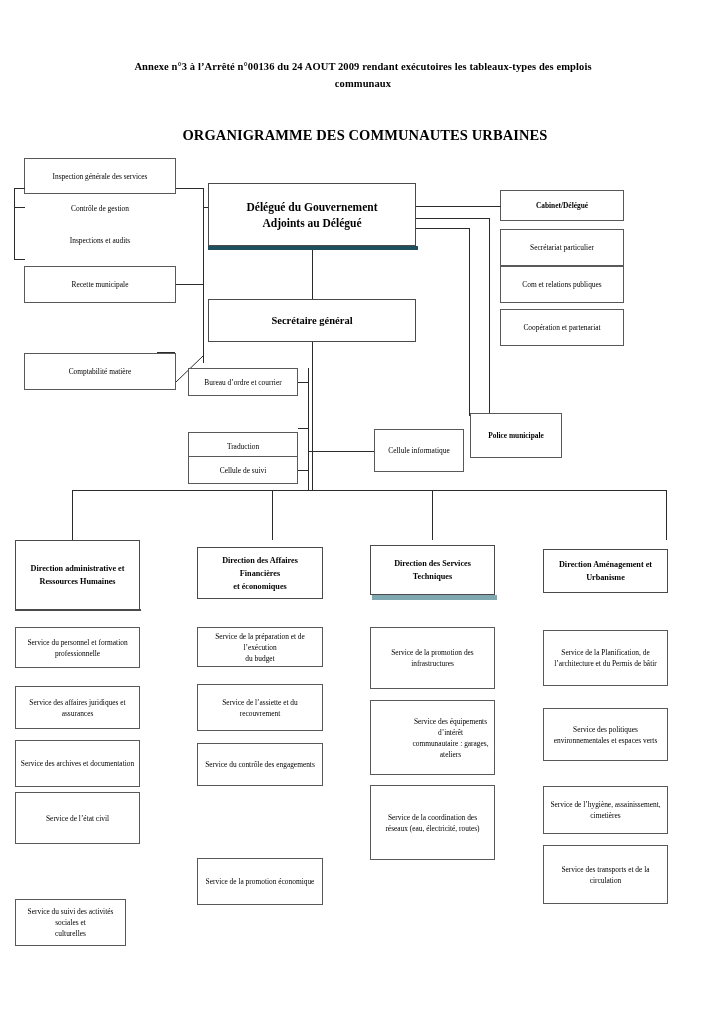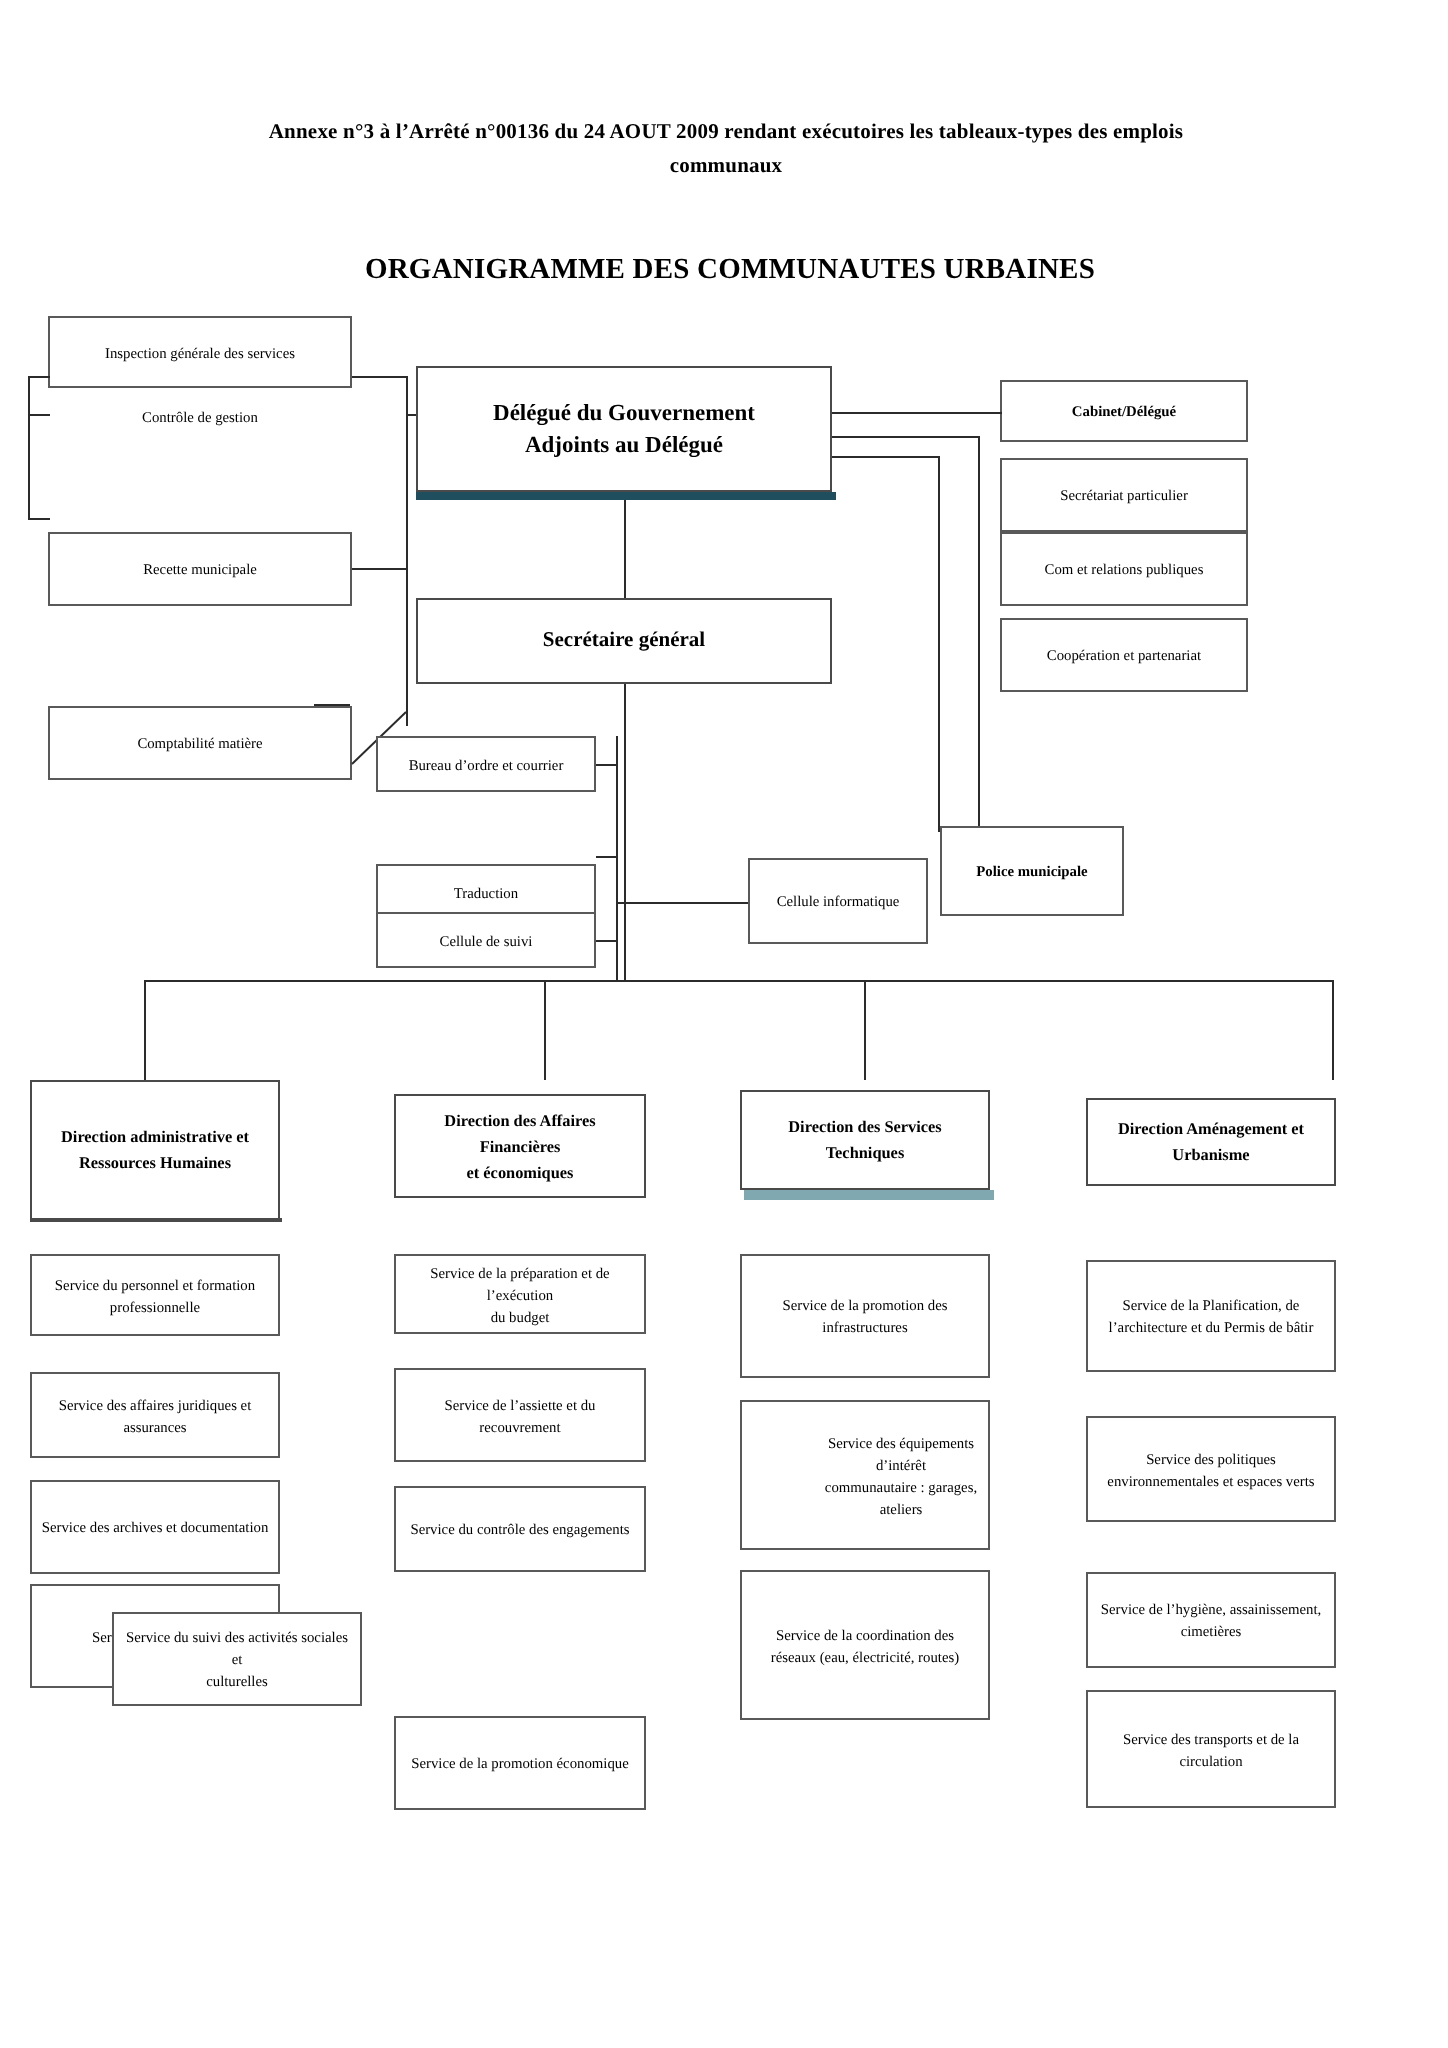--- a/index.html
+++ b/index.html
@@ -114,20 +114,23 @@
   <div class="hdr" id="doc-title">ORGANIGRAMME DES COMMUNAUTES URBAINES</div>
 
   <div class="box" style="left:24px; top:158px; width:152px; height:36px;">
     <span class="txt">Inspection générale des services</span>
   </div>
 
   <div class="box nobox" style="left:24px; top:198px; width:152px; height:20px;">
     <span class="txt">Contrôle de gestion</span>
   </div>
 
+  <div class="box nobox" style="left:24px; top:230px; width:152px; height:20px;">
+    <span class="txt">Inspections et audits</span>
+  </div>
 
   <div class="box" style="left:24px; top:266px; width:152px; height:37px;">
     <span class="txt">Recette municipale</span>
   </div>
 
   <div class="box" style="left:24px; top:353px; width:152px; height:37px;">
     <span class="txt">Comptabilité matière</span>
   </div>
 
   <div class="ln lnv" style="left:14px; top:188px; height:72px;"></div>
@@ -224,21 +227,21 @@
   <div class="box" style="left:15px; top:686px; width:125px; height:43px;">
     <span class="txt">Service des affaires juridiques et
 assurances</span>
   </div>
   <div class="box" style="left:15px; top:740px; width:125px; height:47px;">
     <span class="txt">Service des archives et documentation</span>
   </div>
   <div class="box" style="left:15px; top:792px; width:125px; height:52px;">
     <span class="txt">Service de l’état civil</span>
   </div>
-  <div class="box" style="left:15px; top:806px; width:125px; height:47px;margin-left:41px;">
+  <div class="box" style="left:15px; top:899px; width:111px; height:47px;">
     <span class="txt">Service du suivi des activités sociales et
 culturelles</span>
   </div>
 
   <div class="box dir dark" style="left:197px; top:547px; width:126px; height:52px;">
     <span class="txt">Direction des Affaires Financières
 et économiques</span>
   </div>
 
   <div class="box" style="left:197px; top:627px; width:126px; height:40px;">

